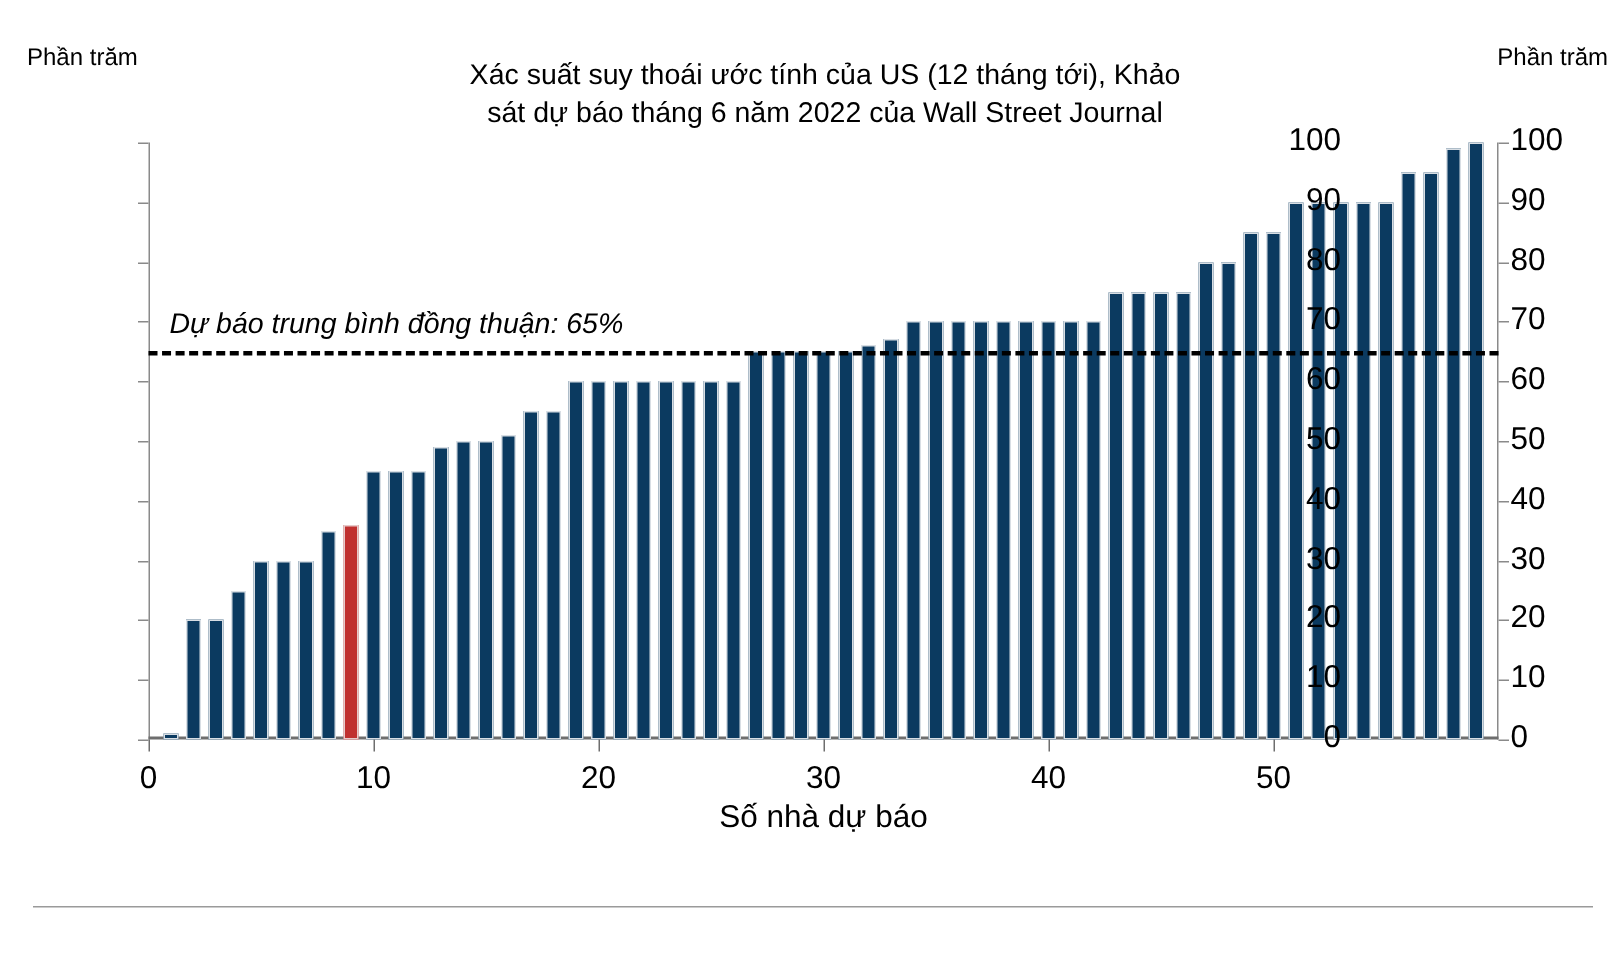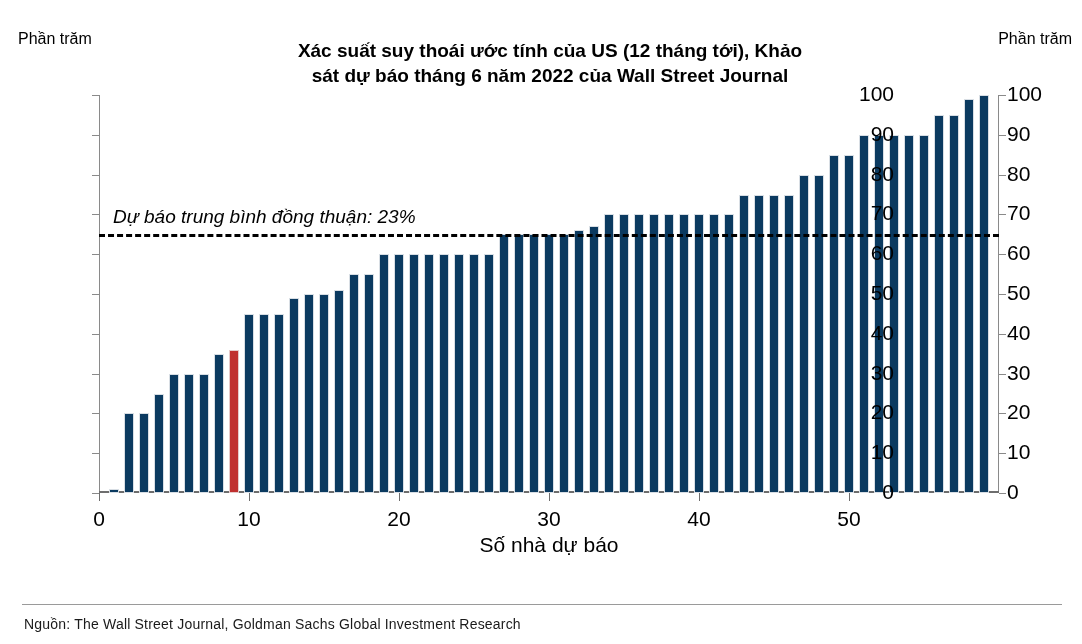--- a/index.html
+++ b/index.html
@@ -11,21 +11,21 @@
   .chart-root{position:absolute;inset:0;}
 
   
   .unit-label{position:absolute;font-size:16px;color:#000;white-space:nowrap;}
   .unit-left{left:18px;top:30px;}
   .unit-right{right:10px;top:30px;}
 
   
   .title-block{
     position:absolute;left:225px;top:38px;width:650px;
-    text-align:center;font-size:19px;line-height:25px;color:#000;font-weight:bold;
+    text-align:center;font-size:19px;line-height:25px;color:#000;
   }
   .title-line{display:block;}
   .gs-line{display:block;position:relative;}
   .gs-marker{
     display:inline-block;width:11px;height:11px;background:#bf2f2f;
     position:absolute;left:218px;top:13px;
   }
 
   
   .plot{
@@ -167,21 +167,21 @@
         <div class="bar" title="90" style="left: 790.05px; width: 9.9px; height: 358.2px;"></div>
         <div class="bar" title="90" style="left: 805.05px; width: 9.9px; height: 358.2px;"></div>
         <div class="bar" title="90" style="left: 820.05px; width: 9.9px; height: 358.2px;"></div>
         <div class="bar" title="95" style="left: 835.05px; width: 9.9px; height: 378.1px;"></div>
         <div class="bar" title="95" style="left: 850.05px; width: 9.9px; height: 378.1px;"></div>
         <div class="bar" title="99" style="left: 865.05px; width: 9.9px; height: 394.02px;"></div>
         <div class="bar" title="100" style="left: 880.05px; width: 9.9px; height: 398px;"></div>
       </div>
 
     <div class="consensus-line" style="top: 139.3px;"></div>
-    <div class="consensus-note" style="top: 111.3px;">Dự báo trung bình đồng thuận: 23%</div>
+    <div class="consensus-note" style="top: 111.3px;">Dự báo trung bình đồng thuận: 65%</div>
 
     <div id="yticks">
         <div class="ytick" style="top: 398px;"></div>
         <div class="ytick-r" style="top: 398px;"></div>
         <div class="ylab" style="top: 398px;">0</div>
         <div class="ytick" style="top: 358.2px;"></div>
         <div class="ytick-r" style="top: 358.2px;"></div>
         <div class="ylab" style="top: 358.2px;">10</div>
         <div class="ytick" style="top: 318.4px;"></div>
         <div class="ytick-r" style="top: 318.4px;"></div>
@@ -223,21 +223,20 @@
         <div class="xtick" style="left: 600px;"></div>
         <div class="xlab" style="left: 600px;">40</div>
         <div class="xtick" style="left: 750px;"></div>
         <div class="xlab" style="left: 750px;">50</div>
       </div>
   </div>
 
   <div class="xtitle">Số nhà dự báo</div>
 
   <div class="footer-rule"></div>
-  <div class="footer-text">Nguồn: The Wall  Street  Journal,  Goldman Sachs Global  Investment  Research</div>
 <div class="ylab-r" style="top: 493px;">0</div>
     <div class="ylab-r" style="top: 453.2px;">10</div>
     <div class="ylab-r" style="top: 413.4px;">20</div>
     <div class="ylab-r" style="top: 373.6px;">30</div>
     <div class="ylab-r" style="top: 333.8px;">40</div>
     <div class="ylab-r" style="top: 294px;">50</div>
     <div class="ylab-r" style="top: 254.2px;">60</div>
     <div class="ylab-r" style="top: 214.4px;">70</div>
     <div class="ylab-r" style="top: 174.6px;">80</div>
     <div class="ylab-r" style="top: 134.8px;">90</div>

